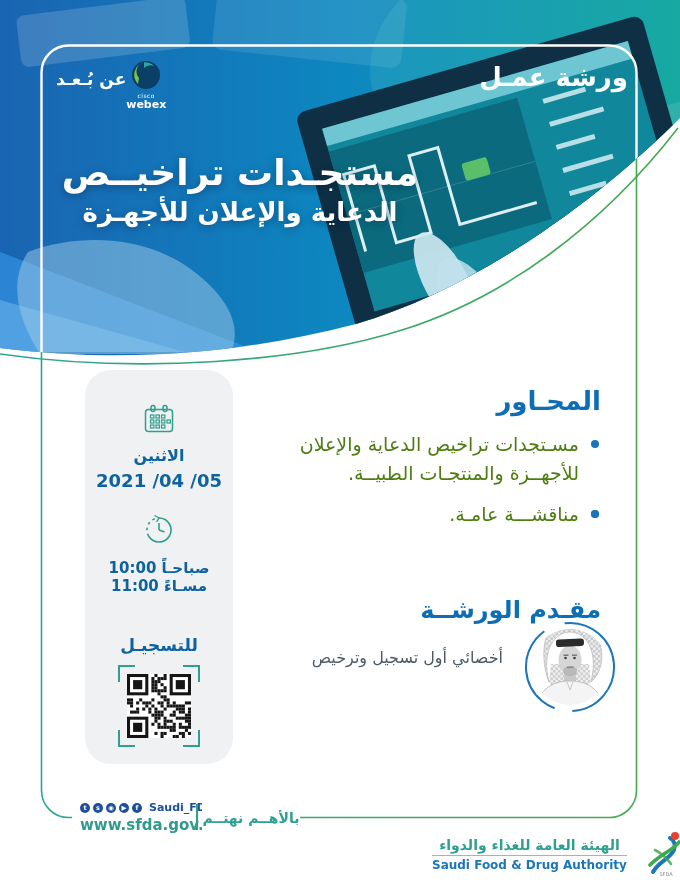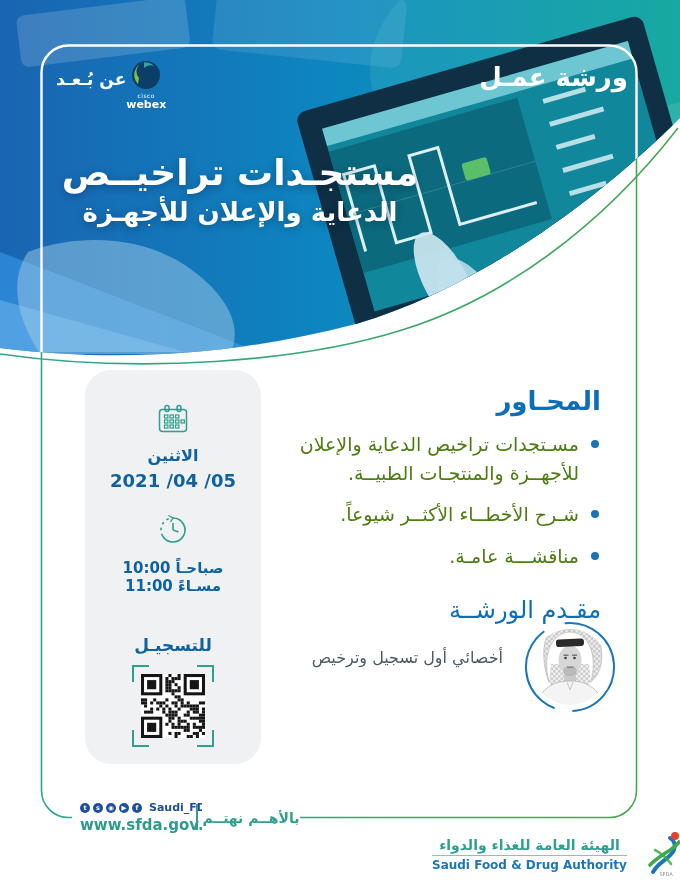--- a/index.html
+++ b/index.html
@@ -14,21 +14,21 @@
   .webex-cisco{font-size:6px;letter-spacing:.5px;}
   .webex-name{font-size:11px;font-weight:bold;}
   .workshop-badge{position:absolute;right:52px;top:62px;color:#fff;font-size:26px;font-weight:bold;direction:rtl;}
 
   .main-title{position:absolute;left:55px;top:150px;width:370px;text-align:center;color:#fff;direction:rtl;
               text-shadow:0 2px 8px rgba(0,30,60,.40);}
   .t1{font-size:36px;font-weight:bold;line-height:1.25;white-space:nowrap;}
   .t2{font-size:26px;font-weight:bold;line-height:1.35;white-space:nowrap;}
 
   
-  .schedule-card{position:absolute;left:85px;top:370px;width:176px;height:394px;background:#f0f1f3;
+  .schedule-card{position:absolute;left:85px;top:370px;width:148px;height:394px;background:#f0f1f3;
                  border-radius:26px;display:flex;flex-direction:column;align-items:center;direction:rtl;color:#0d629f;}
   .cal-icon{margin-top:34px;}
   .day{font-size:16px;font-weight:bold;margin-top:12px;}
   .date{font-size:18px;font-weight:bold;margin-top:5px;direction:ltr;white-space:nowrap;}
   .clock-icon{margin-top:22px;}
   .time{font-size:15px;font-weight:bold;direction:ltr;white-space:nowrap;}
   .time.first{margin-top:12px;}
   .time.second{}
   .register{font-size:17px;font-weight:bold;margin-top:40px;}
   .qr-wrap{position:relative;width:82px;height:82px;margin-top:10px;}
@@ -40,21 +40,21 @@
   .qr-svg{position:absolute;left:9px;top:9px;}
 
   
   .topics{position:absolute;left:253px;top:386px;width:348px;direction:rtl;text-align:right;}
   .section-heading{color:#0e6eb5;font-size:26px;font-weight:bold;}
   .topics ul{margin:14px 0 0;padding:0;list-style:none;}
   .topics li{position:relative;padding-right:22px;font-size:19px;color:#4d7c0f;line-height:1.5;margin-bottom:13px;}
   .dot{position:absolute;right:2px;top:10px;width:8px;height:8px;border-radius:50%;background:#1b74b8;}
 
   .presenter-sec{position:absolute;left:253px;top:596px;width:348px;direction:rtl;text-align:right;}
-  .presenter-heading{color:#0e6eb5;font-size:24px;font-weight:normal;}
+  .presenter-heading{color:#0e6eb5;font-size:24px;font-weight:bold;}
   .presenter-info{margin-top:24px;padding-right:98px;}
   .presenter-name{font-size:20px;font-weight:bold;color:#2d383f;white-space:nowrap;}
   .presenter-role{font-size:16px;color:#4c5a63;margin-top:6px;white-space:nowrap;}
   .avatar{position:absolute;right:-16px;top:24px;width:94px;height:94px;}
 
   
   .social-block{position:absolute;left:72px;top:799px;background:#fff;padding:2px 10px 2px 8px;}
   .social-row{display:flex;align-items:center;gap:3px;}
   .sicon{width:10px;height:10px;border-radius:50%;background:#1d4f9c;color:#fff;font-size:6.5px;line-height:10px;
          text-align:center;font-weight:bold;overflow:hidden;}
@@ -324,21 +324,21 @@
             <rect x="6" y="48" width="9" height="9" fill="#151515"></rect>
           </g>
       </svg>
     </div>
   </div>
 
   <div class="topics">
     <div class="section-heading">المحـاور</div>
     <ul>
       <li><span class="dot"></span><span>مسـتجدات تراخيص الدعاية والإعلان للأجهــزة والمنتجـات الطبيــة.</span></li>
-      <li><span class="dot"></span><span>شـرح الأخطــاء الأكثــر شيوعاً.</span></li>
+      <li><span class="dot"></span></li>
       <li><span class="dot"></span><span>مناقشـــة عامـة.</span></li>
     </ul>
   </div>
 
   <div class="presenter-sec">
     <div class="presenter-heading section-heading">مقـدم الورشــة</div>
     <div class="presenter-info">
       <div class="presenter-role">أخصائي أول تسجيل وترخيص</div>
     </div>
     <svg class="avatar" viewBox="0 0 94 94">

